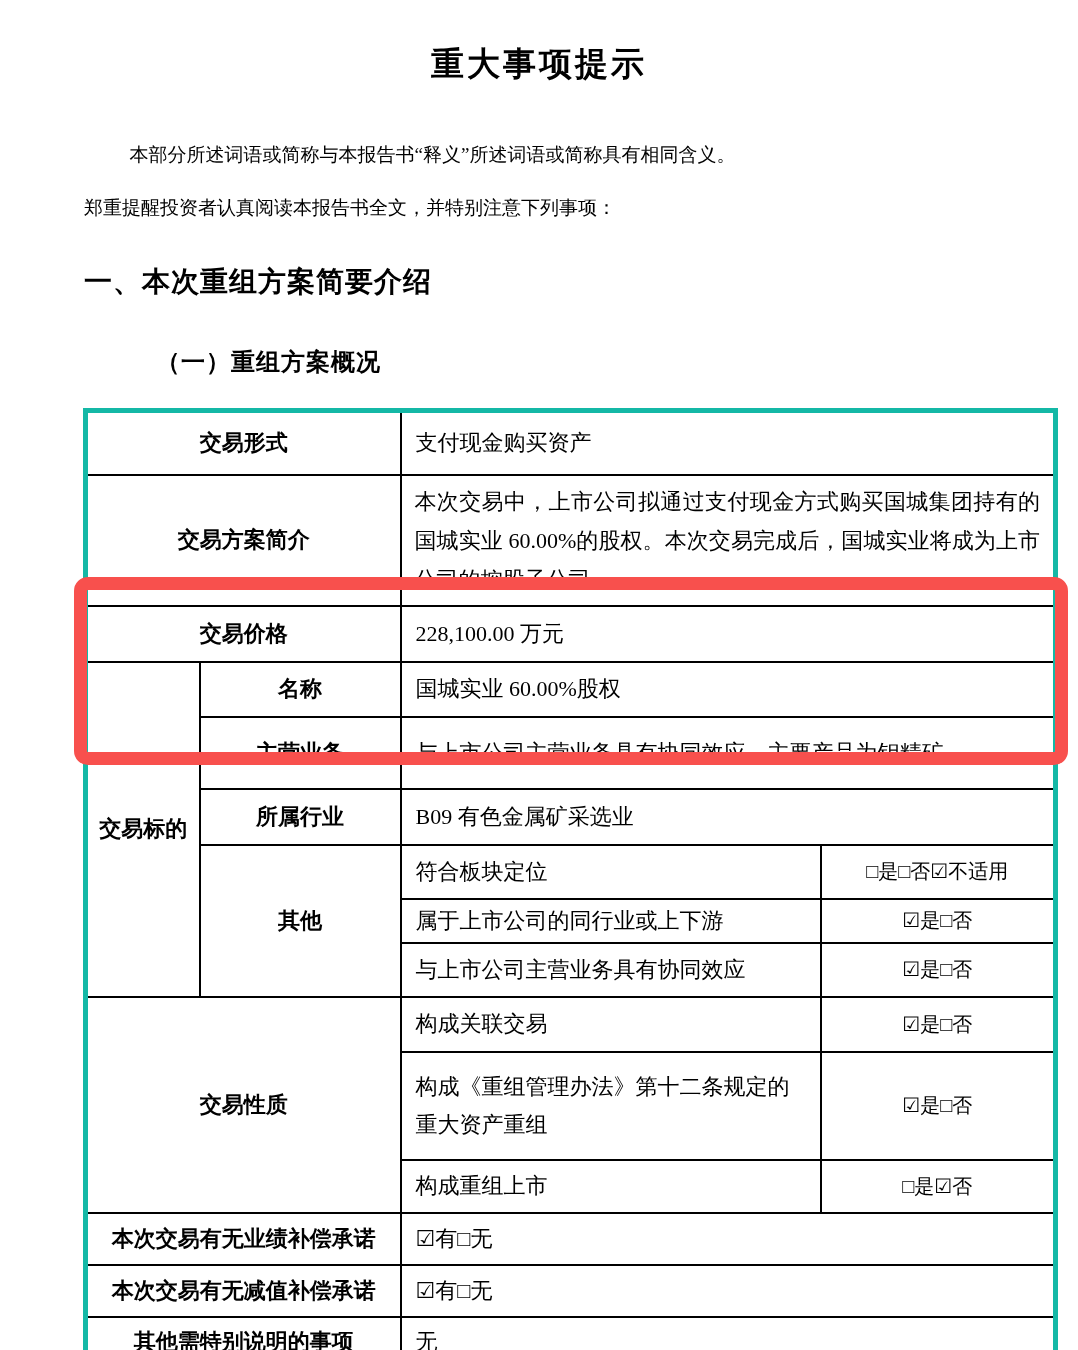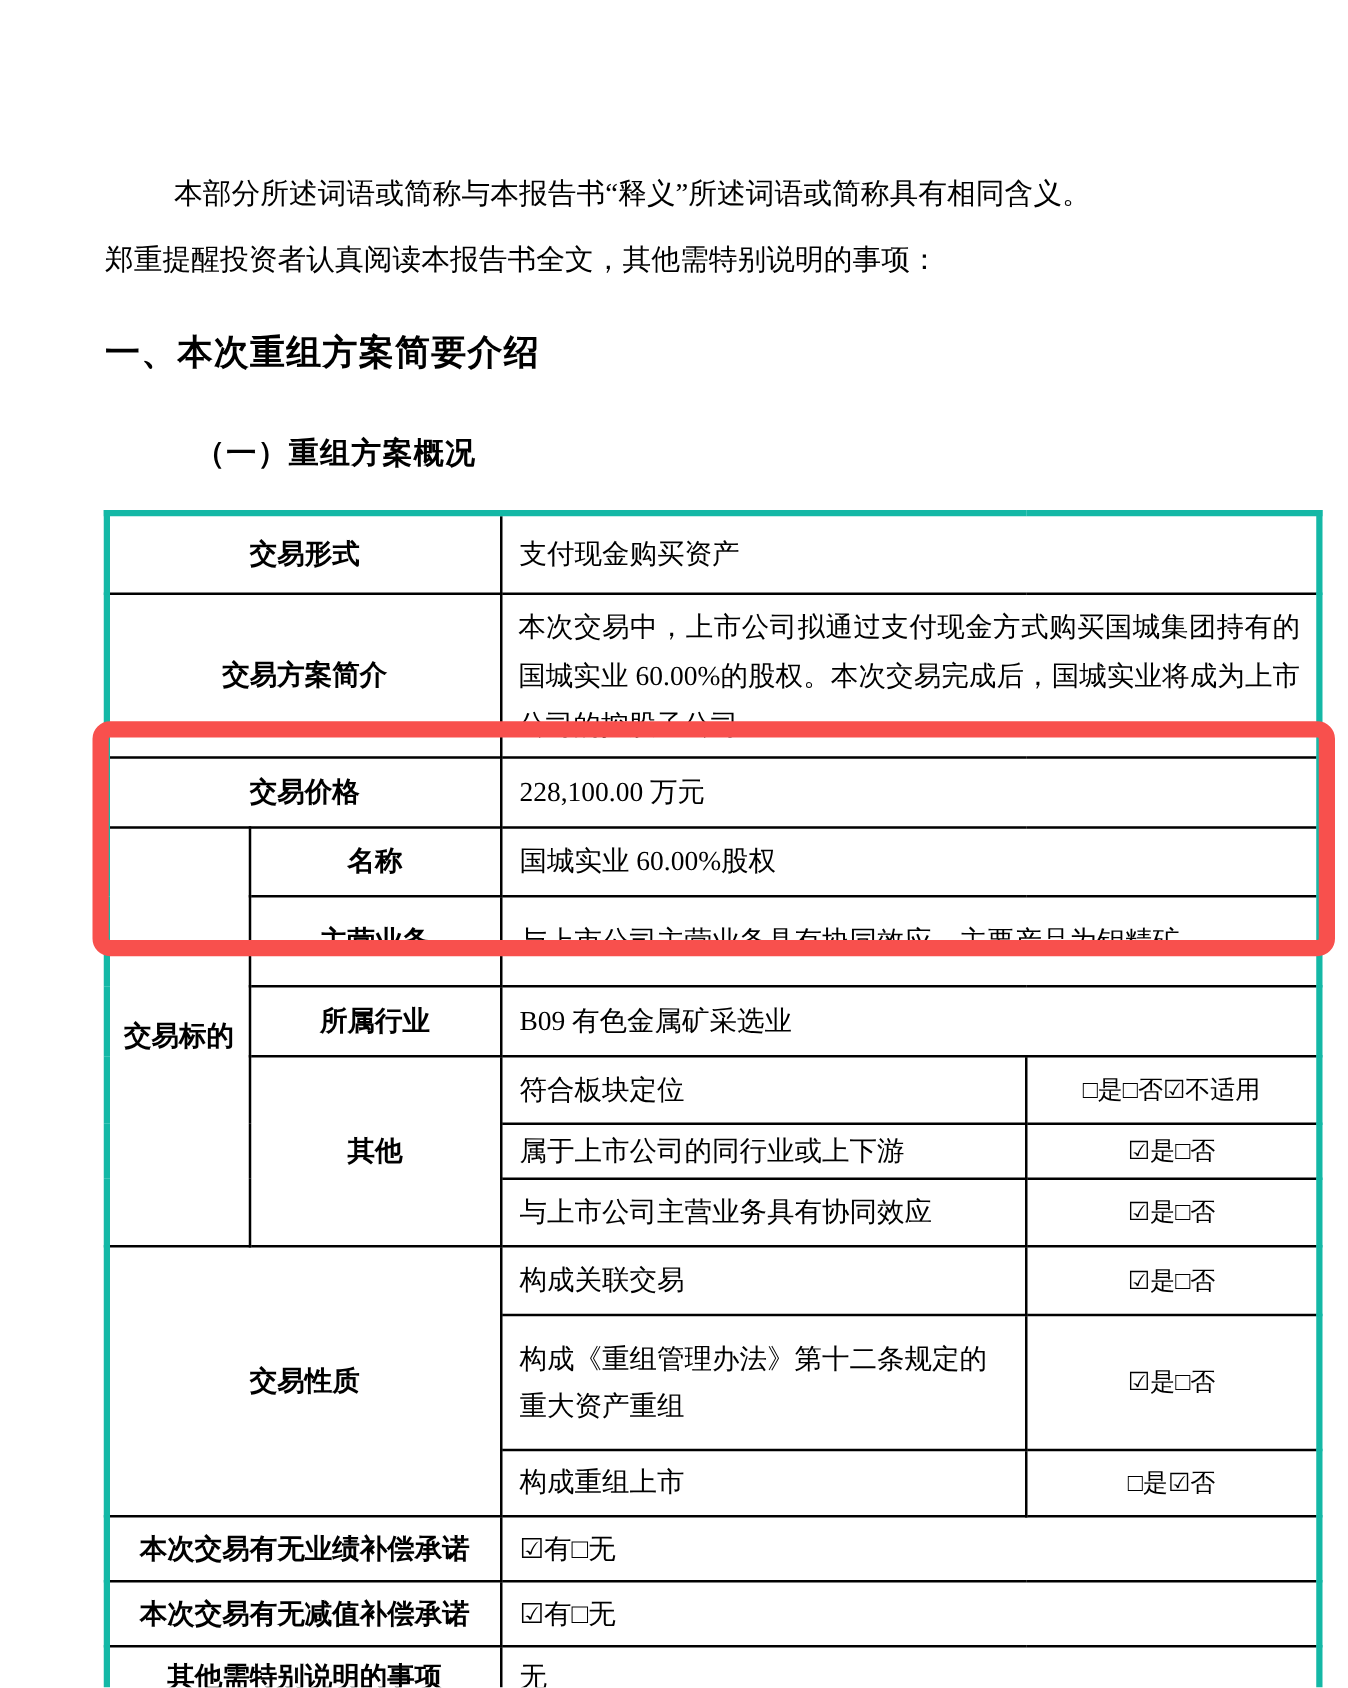--- a/index.html
+++ b/index.html
@@ -17,21 +17,21 @@
     top: 42px; left: 0; width: 1078px;
     text-align: center;
     font-family: "Liberation Sans", sans-serif;
     font-weight: 700;
     font-size: 33px;
     letter-spacing: 3px;
   }
   .intro {
     position: absolute;
     top: 128px; left: 84px; width: 955px;
-    font-size: 23px;
+    font-size: 19px;
     line-height: 53px;
   }
   .intro .line1 { text-indent: 2.4em; }
   .sec-heading {
     position: absolute;
     left: 84px; top: 263px;
     font-family: "Liberation Sans", sans-serif;
     font-weight: 700;
     font-size: 28px;
     letter-spacing: 1px;
@@ -92,24 +92,25 @@
     border-radius: 14px;
     z-index: 5;
     pointer-events: none;
   }
 </style>
 </head>
 <body>
 
 <div class="page">
 
+  <div class="doc-title">重大事项提示</div>
 
   <div class="intro">
     <div class="line1">本部分所述词语或简称与本报告书“释义”所述词语或简称具有相同含义。</div>
-    <div class="line2">郑重提醒投资者认真阅读本报告书全文，其他需特别说明的事项：</div>
+    <div class="line2">郑重提醒投资者认真阅读本报告书全文，并特别注意下列事项：</div>
   </div>
 
   <div class="sec-heading">一、本次重组方案简要介绍</div>
   <div class="sub-heading">（一）重组方案概况</div>
 
   <table class="summary">
     <colgroup>
       <col style="width:114px">
         <col style="width:201px">
         <col style="width:420px">

